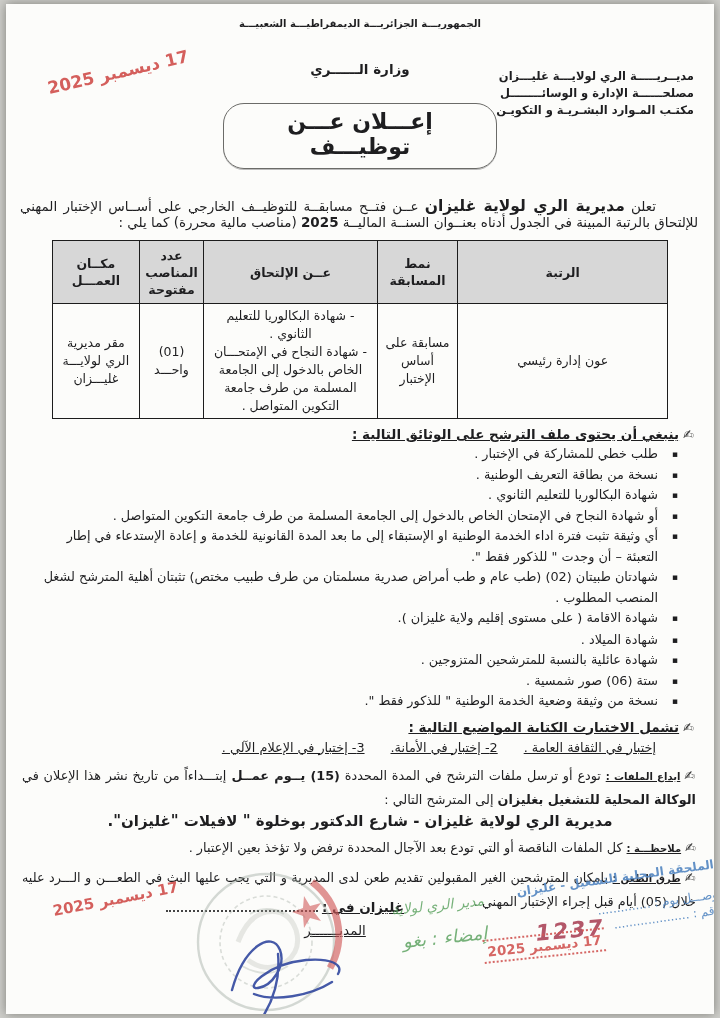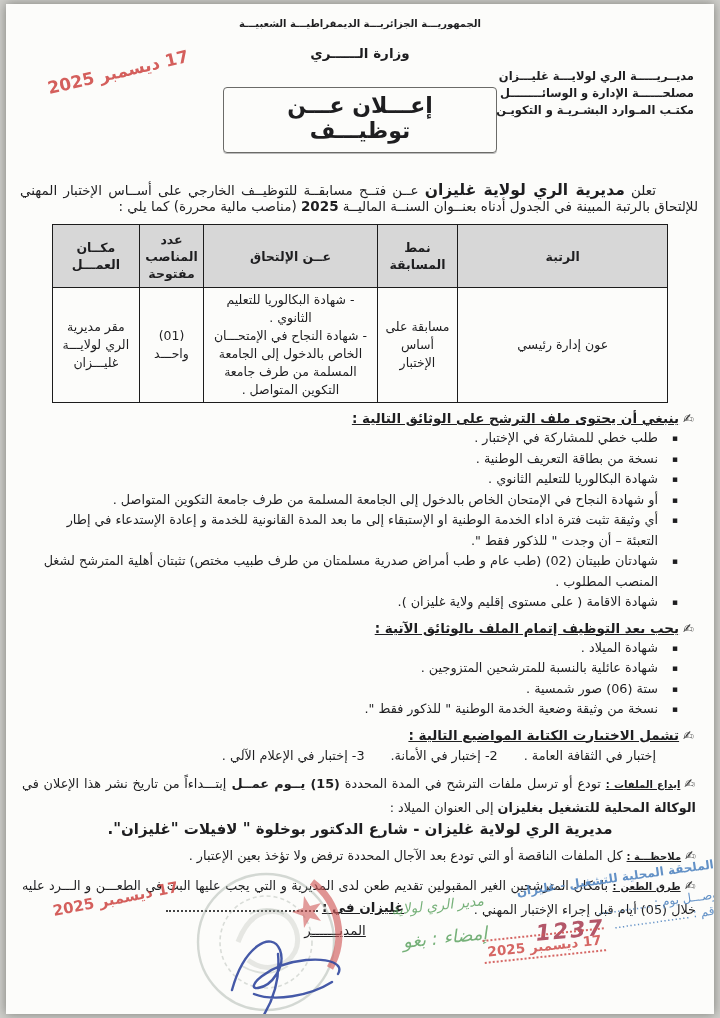--- a/index.html
+++ b/index.html
@@ -3,27 +3,27 @@
 <meta charset="utf-8">
 <style>
   html,body{margin:0;padding:0;width:720px;height:1018px;overflow:hidden;
     font-family:"DejaVu Sans",sans-serif;background:#c9c9c5;}
   .scan{position:relative;width:720px;height:1018px;background:#cfcfcb;}
   .page{position:absolute;left:6px;top:4px;width:708px;height:1010px;
     background:#fcfcfa;box-shadow:0 0 10px rgba(60,60,55,.55);overflow:hidden;color:#1e1e20;}
   .ar{direction:rtl;unicode-bidi:embed;}
   
   .republic{margin-top:14px;text-align:center;font-weight:bold;font-size:10px;letter-spacing:.2px;}
-  .ministry{margin-top:16px;text-align:center;font-weight:bold;font-size:13.5px;}
+  .ministry{margin-top:32px;text-align:center;font-weight:bold;font-size:13.5px;}
   .dept{position:absolute;right:20px;top:64px;text-align:right;font-weight:bold;
     font-size:11.5px;line-height:17px;width:280px;}
   .stamp-red{color:#d04f4c;font-weight:bold;letter-spacing:1px;white-space:nowrap;opacity:.9;}
   .stamp-top{position:absolute;left:40px;top:58px;font-size:17px;transform:rotate(-13deg);}
   
-  .title-box{width:252px;margin:26px auto 0;border:1.6px solid #6b6b68;border-radius:4px;
+  .title-box{width:252px;margin:26px auto 0;border:1.6px solid #6b6b68;border-radius:21px;
     padding:5px 10px 9px;text-align:center;box-shadow:0 1px 0 #bbb;}
   .title-box span{font-size:22px;font-weight:bold;}
   
   .intro{margin:29px 16px 0 14px;font-size:13.5px;line-height:16px;text-align:justify;text-indent:42px;}
   .intro .org{font-weight:bold;font-size:15.5px;}
   .intro b{font-weight:bold;}
   
   table.jobs{border-collapse:collapse;margin:10px auto 0;direction:rtl;table-layout:fixed;width:616px;}
   table.jobs th,table.jobs td{border:1.6px solid #1c1c1c;vertical-align:middle;text-align:center;padding:3px 4px;}
   table.jobs th{background:#d7d7d7;font-weight:bold;font-size:12.5px;line-height:17px;height:56px;}
@@ -32,21 +32,21 @@
   td.rank{font-size:15px;}
   td.cond{text-align:right;font-size:11.5px;line-height:16.5px;padding-right:6px;}
   
   .sec-h{margin:7px 20px 2px;font-size:13.5px;}
   .sec-h .pen{font-size:13px;margin-left:4px;color:#333;}
   .sec-h .txt{font-weight:bold;text-decoration:underline;}
   ul.docs{list-style:none;margin:1px 0 0;padding:0;}
   ul.docs li{position:relative;padding:0 56px 0 30px;font-size:12.8px;line-height:20.5px;}
   ul.docs li .sq{position:absolute;right:36px;top:0;font-size:9px;line-height:20.5px;}
   .exam-line{margin:2px 58px 0;font-size:12.8px;line-height:21px;}
-  .exam-line span{margin-left:26px;}
+  .exam-line span{margin-left:26px;text-decoration:underline;}
   
   .para{margin:6px 18px 0 16px;font-size:12.8px;line-height:23px;text-align:justify;}
   .para .pen{font-size:13px;margin-left:4px;color:#333;}
   .lbl{font-weight:bold;font-size:10px;text-decoration:underline;}
   .addr{margin:1px 12px 0;text-align:center;font-weight:bold;font-size:15px;}
   
   .fz{position:absolute;left:0;top:862px;width:720px;height:156px;}
   .stamp-bl{position:absolute;left:46px;top:24px;font-size:15px;transform:rotate(-11deg);}
   .place{position:absolute;left:160px;top:32px;width:238px;direction:rtl;}
   .place .row1{display:flex;align-items:flex-end;}
@@ -130,38 +130,35 @@
     <ul class="docs">
       <li><span class="sq">▪</span><span>طلب خطي للمشاركة في الإختبار .</span></li>
       <li><span class="sq">▪</span><span>نسخة من بطاقة التعريف الوطنية .</span></li>
       <li><span class="sq">▪</span><span>شهادة البكالوريا للتعليم الثانوي .</span></li>
       <li><span class="sq">▪</span><span>أو شهادة النجاح في الإمتحان الخاص بالدخول إلى الجامعة المسلمة من طرف جامعة التكوين المتواصل .</span></li>
       <li><span class="sq">▪</span><span>أي وثيقة تثبت فترة اداء الخدمة الوطنية او الإستبقاء إلى ما بعد المدة القانونية للخدمة و إعادة الإستدعاء في إطار التعبئة – أن وجدت " للذكور فقط ".</span></li>
       <li><span class="sq">▪</span><span>شهادتان طبيتان (02) (طب عام و طب أمراض صدرية مسلمتان من طرف طبيب مختص) تثبتان أهلية المترشح لشغل المنصب المطلوب .</span></li>
       <li><span class="sq">▪</span><span>شهادة الاقامة ( على مستوى إقليم ولاية غليزان ).</span></li>
     </ul>
 
-    <div class="sec-h">
-      <span class="pen">✍</span><span class="txt">يجب بعد التوظيف إتمام الملف بالوثائق الآتية :</span>
-    </div>
     <ul class="docs">
       <li><span class="sq">▪</span><span>شهادة الميلاد .</span></li>
       <li><span class="sq">▪</span><span>شهادة عائلية بالنسبة للمترشحين المتزوجين .</span></li>
       <li><span class="sq">▪</span><span>ستة (06) صور شمسية .</span></li>
       <li><span class="sq">▪</span><span>نسخة من وثيقة وضعية الخدمة الوطنية " للذكور فقط ".</span></li>
     </ul>
 
     <div class="sec-h">
       <span class="pen">✍</span><span class="txt">تشمل الاختبارت الكتابة المواضيع التالية :</span>
     </div>
     <div class="exam-line">
       <span>إختبار في الثقافة العامة .</span><span>2- إختبار في الأمانة.</span><span>3- إختبار في الإعلام الآلي .</span>
     </div>
 
-    <p class="para"><span class="pen">✍</span><span class="lbl">ايداع الملفات :</span><span> تودع أو ترسل ملفات الترشح في المدة المحددة </span><b>(15)</b><b> يــوم عمــل </b><span>إبتـــداءاً من تاريخ نشر هذا الإعلان في </span><b>الوكالة المحلية للتشغيل بغليزان</b><span> إلى العنوان الميلاد :</span></p>
+    <p class="para"><span class="pen">✍</span><span class="lbl">ايداع الملفات :</span><span> تودع أو ترسل ملفات الترشح في المدة المحددة </span><b>(15)</b><b> يــوم عمــل </b><span>إبتـــداءاً من تاريخ نشر هذا الإعلان في </span><b>الوكالة المحلية للتشغيل بغليزان</b><span> إلى المترشح التالي :</span></p>
     <div class="addr">مديرية الري لولاية غليزان - شارع الدكتور بوخلوة " لافيلات "غليزان".</div>
 
     <p class="para"><span class="pen">✍</span><span class="lbl">ملاحظـــة :</span><span> كل الملفات الناقصة أو التي تودع بعد الآجال المحددة ترفض ولا تؤخذ بعين الإعتبار .</span></p>
 
     <p class="para"><span class="pen">✍</span><span class="lbl">طرق الطعن :</span><span> بامكان المترشحين الغير المقبولين تقديم طعن لدى المديرية و التي يجب عليها البث في الطعـــن و الـــرد عليه خلال (05) أيام قبل إجراء الإختبار المهني .</span></p>
 
     <div class="fz">
 
       <div class="stamp-red stamp-bl">17 ديسمبر 2025</div>
 

